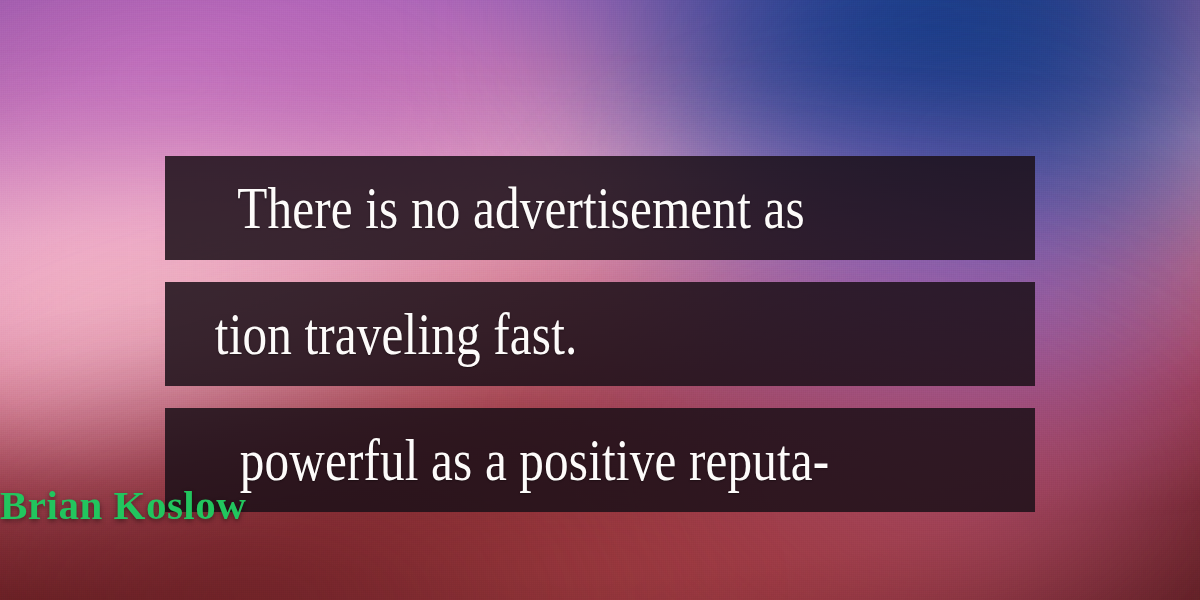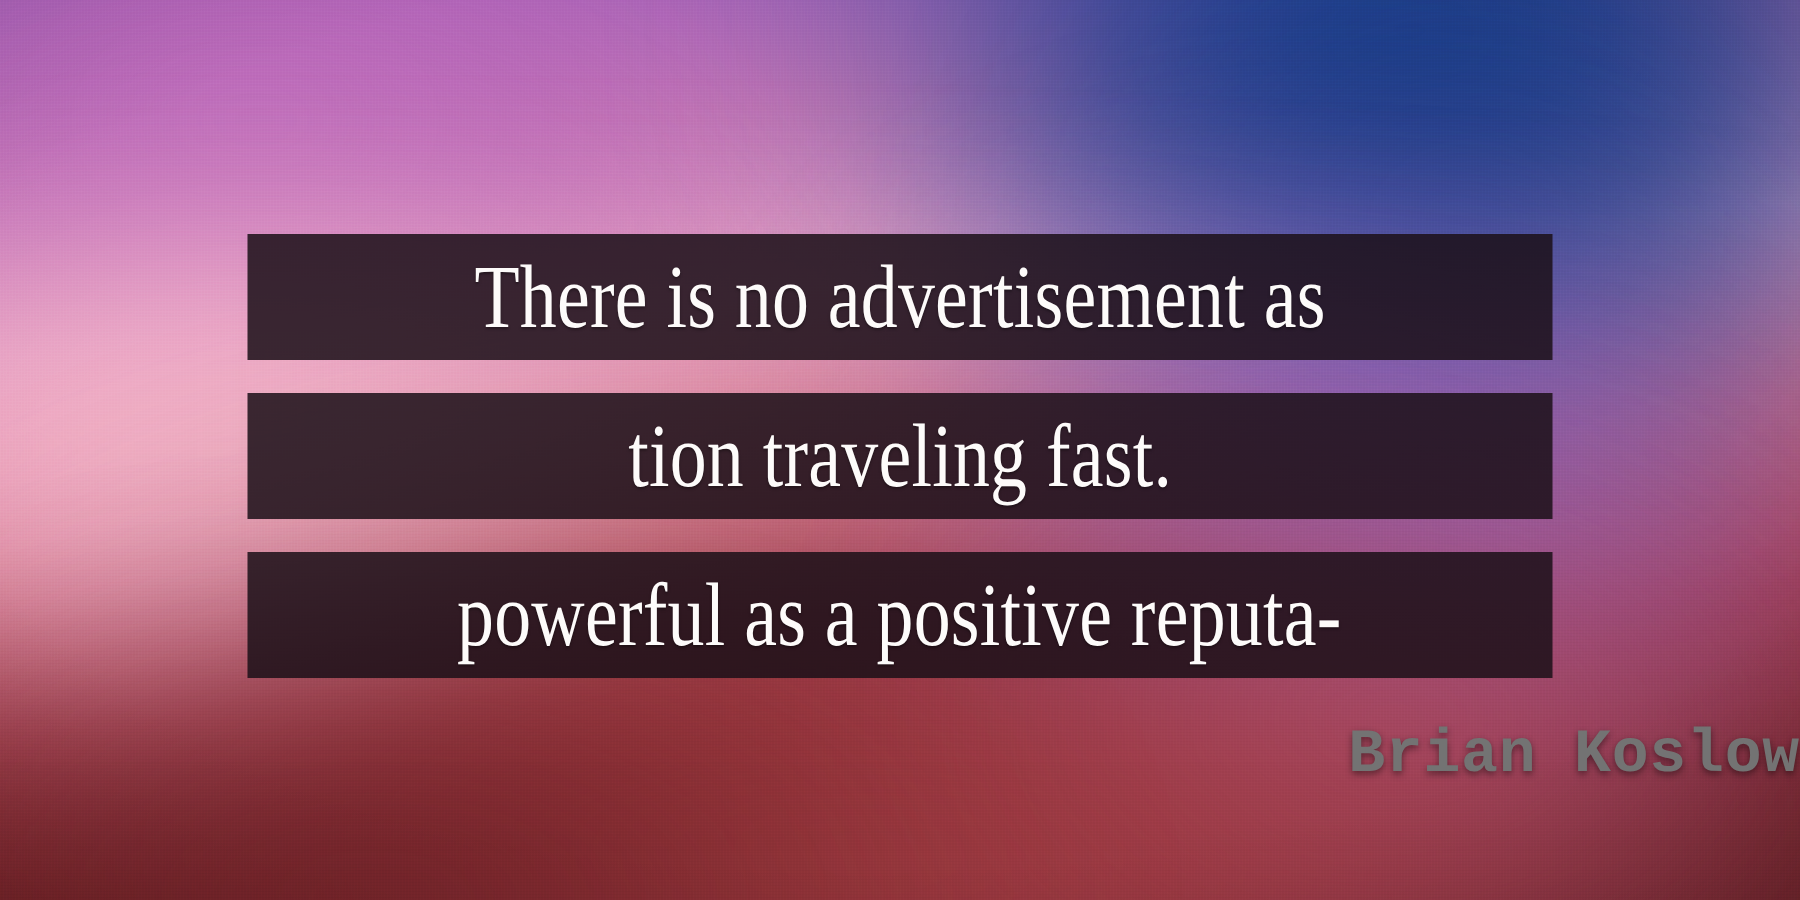--- a/index.html
+++ b/index.html
@@ -114,25 +114,25 @@
   }
 
   
   .quote-block {
     position: absolute;
     left: 165px;
     top: 156px;
     width: 870px;
   }
   .quote-line {
-    height: 84px;
+    height: 104px;
     background: rgba(28,16,24,0.86);
     display: flex;
     align-items: center;
-    justify-content: center;
+    justify-content: flex-start;
     margin-bottom: 22px;
     box-sizing: border-box;
     padding: 0 10px;
   }
   .quote-line:last-child { margin-bottom: 0; }
   .quote-line .txt {
     color: #fdfbfa;
     font-family: "Liberation Serif", serif;
     font-size: 60px;
     line-height: 1;
@@ -140,23 +140,23 @@
     white-space: nowrap;
     transform: scaleX(0.82);
     transform-origin: center center;
     text-shadow: 0 1px 2px rgba(0,0,0,0.35);
   }
 
   .author {
     position: absolute;
     left: 0; right: 0;
     top: 481px;
-    text-align: right;
-    color: #737373;
-    font-family: Liberation Mono, monospace;
+    text-align: left;
+    color: #22c55e;
+    font-family: Liberation Serif, serif;
     font-weight: bold;
     font-size: 41px;
     letter-spacing: 0.5px;
     text-shadow: 0 2px 5px rgba(0,0,0,0.45);
   }
 </style>
 </head>
 <body>
 
 <div id="stage">

